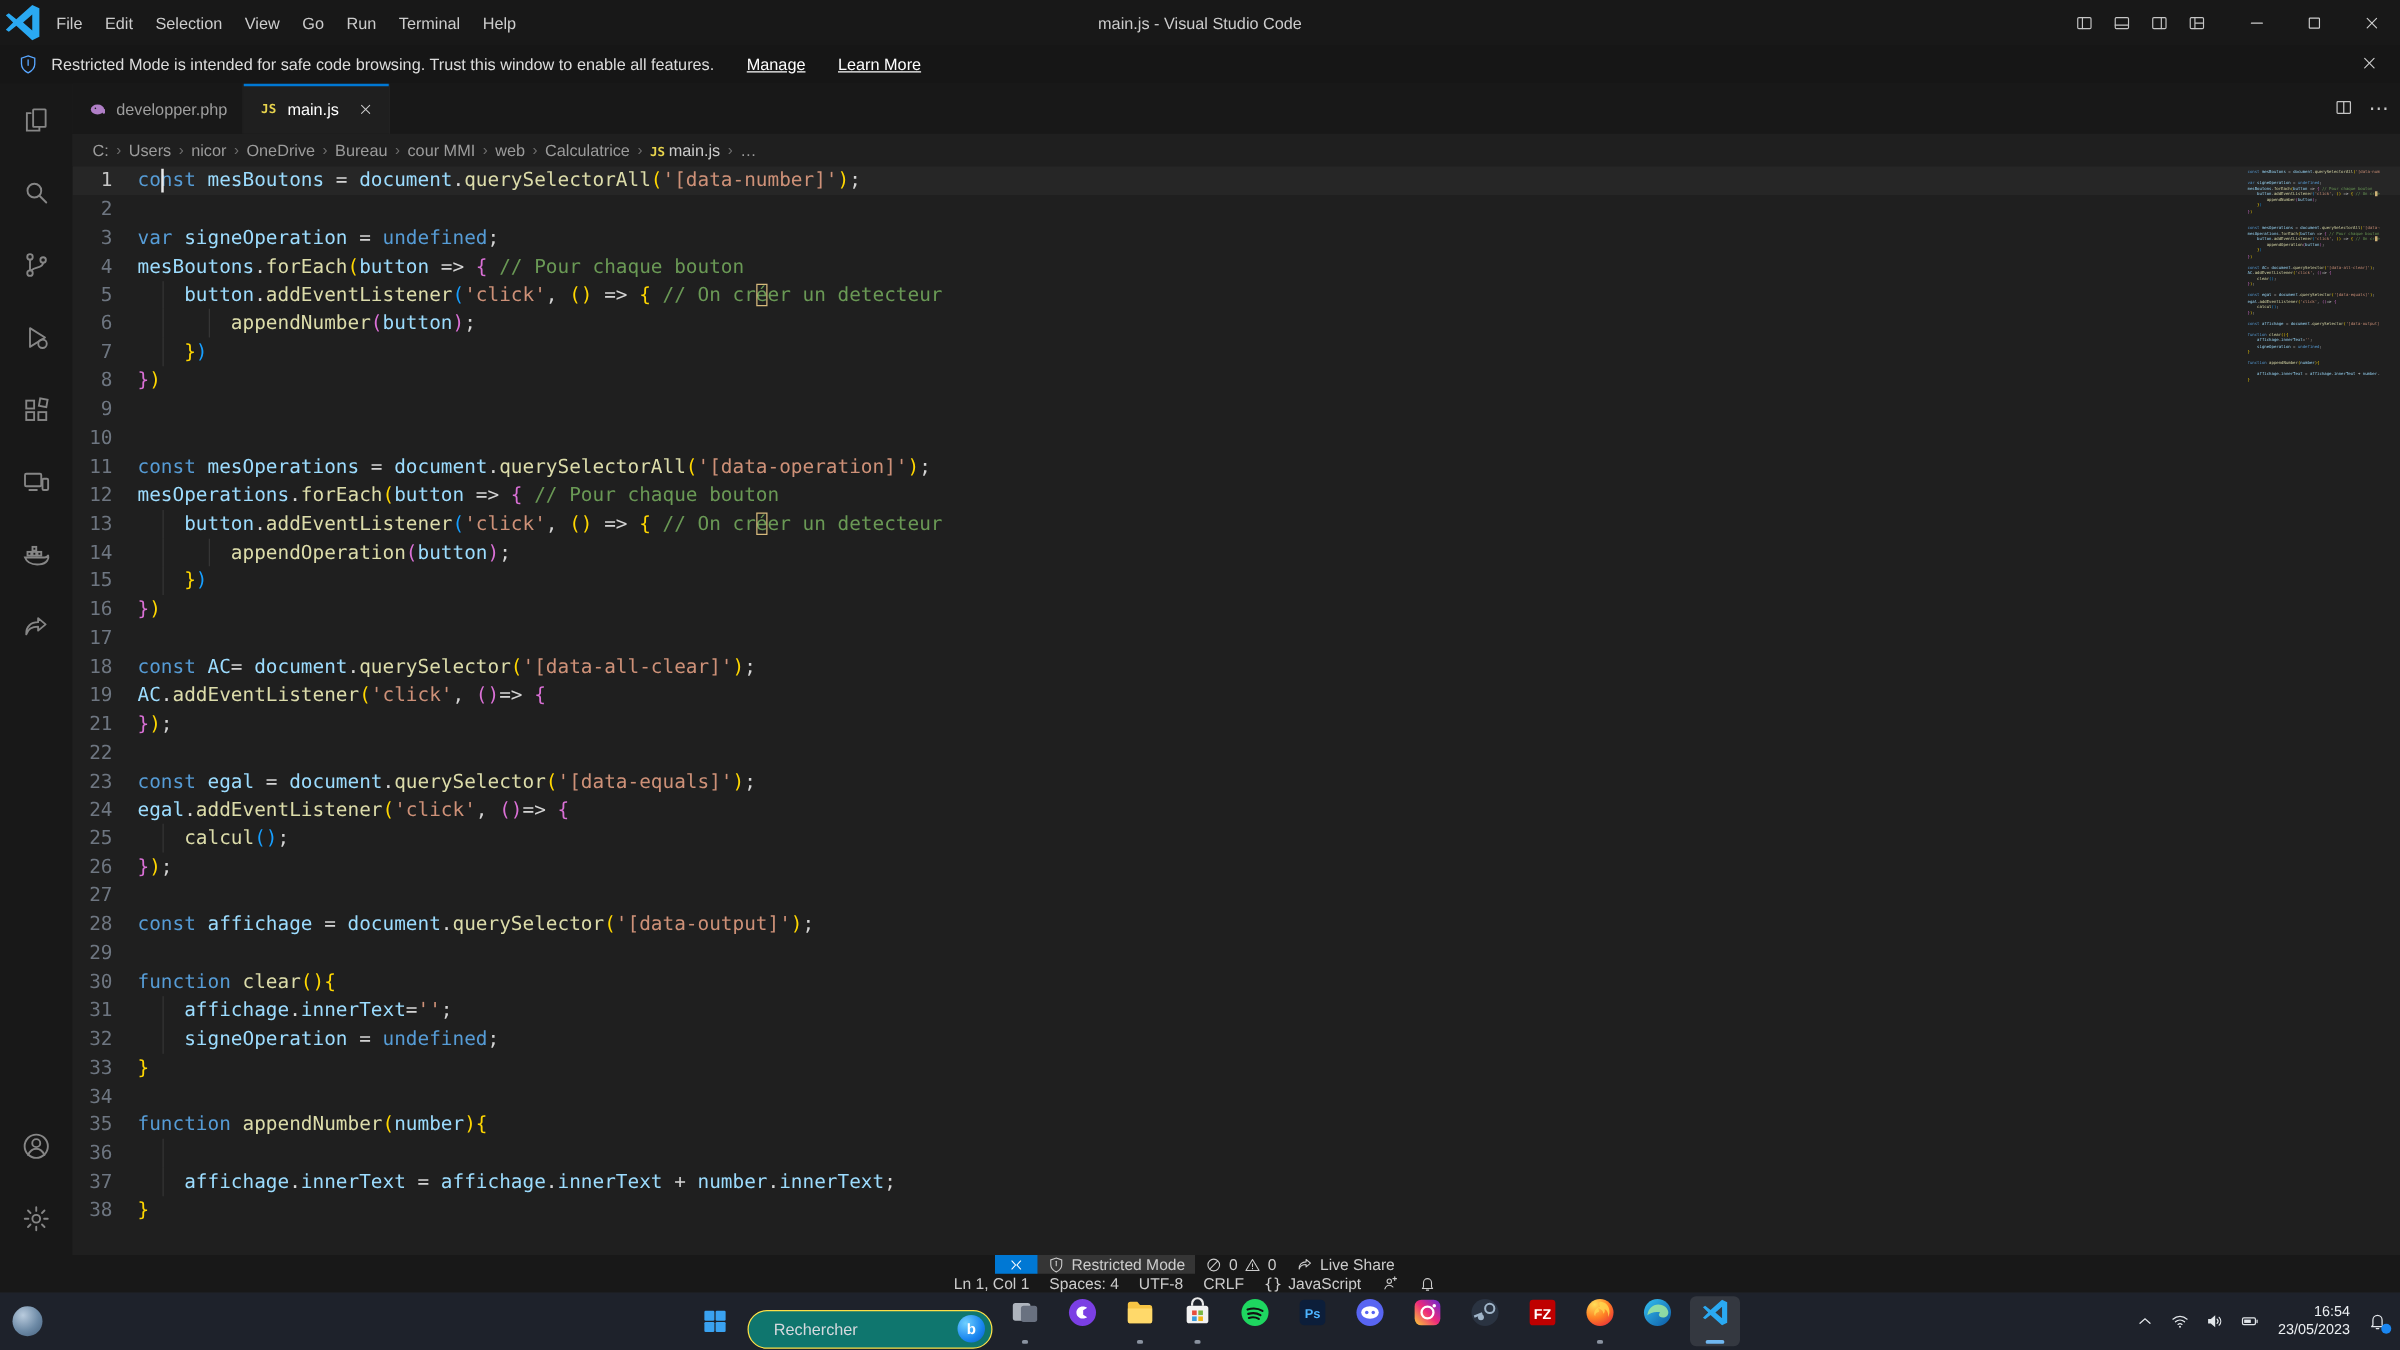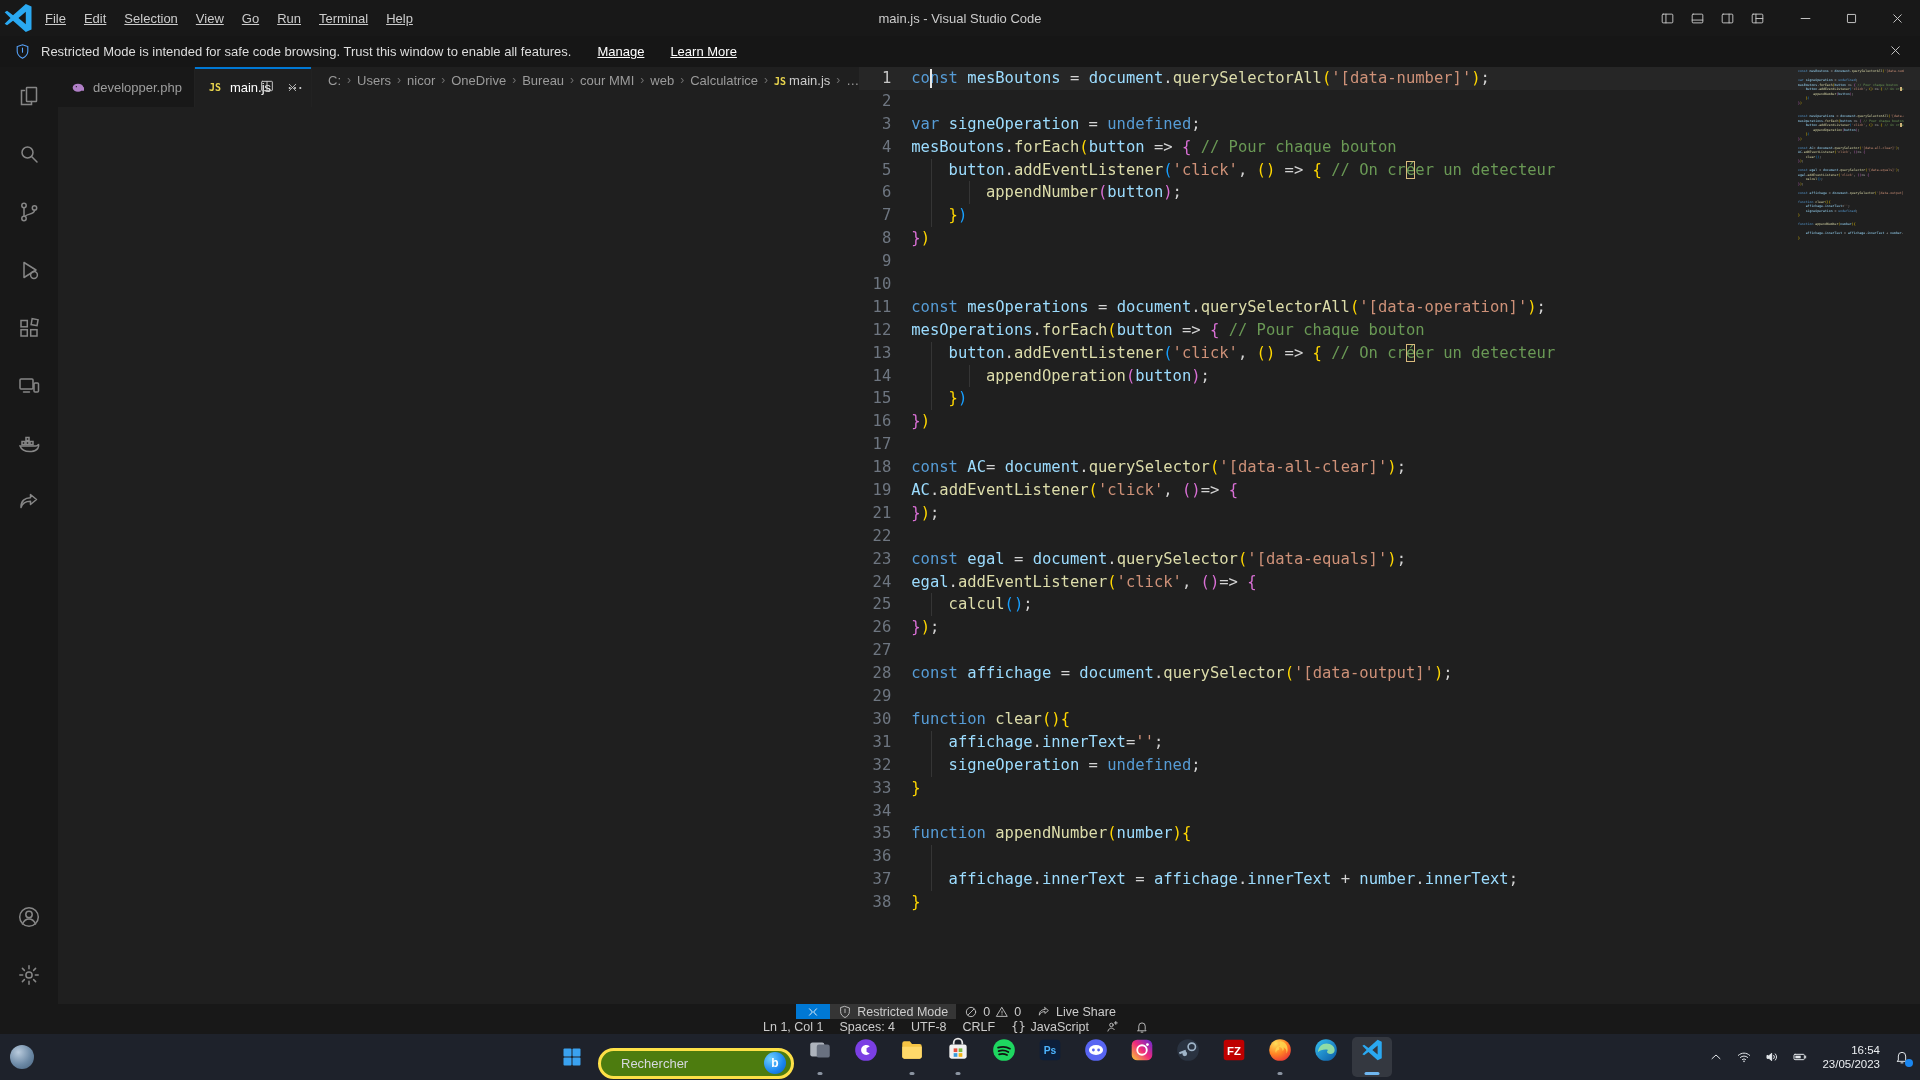--- a/index.html
+++ b/index.html
@@ -4,21 +4,21 @@
 <style>
   * { margin:0; padding:0; box-sizing:border-box; }
   html,body { width:1920px; height:1080px; overflow:hidden; background:#000; }
   body { font-family:"Liberation Sans", sans-serif; color:#cccccc; font-size:13px; }
   .screen { position:relative; width:1920px; height:1080px; background:#1f1f1f; }
 
   
   .titlebar { position:relative; height:36px; background:#181818; display:flex; align-items:center; }
   .vs-logo { width:36px; display:flex; justify-content:center; align-items:center; }
   .menus { display:flex; }
-  .menu-item { padding:4px 9px; border-radius:5px; color:#cccccc; cursor:default;text-decoration:underline; }
+  .menu-item { padding:4px 9px; border-radius:5px; color:#cccccc; cursor:default; }
   .win-title { position:absolute; left:0; right:0; text-align:center; color:#cccccc; pointer-events:none; }
   .tb-right { position:absolute; right:0; top:0; height:36px; display:flex; align-items:center; }
   .layout-controls { display:flex; margin-right:10px; }
   .layout-controls .tb-ic { width:30px; height:28px; display:flex; align-items:center; justify-content:center; color:#c5c5c5; }
   .win-controls { display:flex; height:36px; }
   .win-controls .tb-ic { width:46px; height:36px; display:flex; align-items:center; justify-content:center; color:#cccccc; }
   .tb-ic svg { width:15px; height:15px; }
 
   
   .banner { height:31px; background:#161616; display:flex; align-items:center; padding-left:14px; position:relative; }
@@ -29,21 +29,21 @@
   .banner-close { position:absolute; right:14px; color:#cccccc; width:18px; height:18px; }
   .banner-close svg { width:15px; height:15px; }
 
   
   .workbench { display:flex; height:937px; }
   .activitybar { width:58px; background:#181818; display:flex; flex-direction:column; justify-content:space-between; }
   .ab-group { display:flex; flex-direction:column; }
   .ab-item { height:58px; display:flex; align-items:center; justify-content:center; color:#868686; }
   .ab-item svg { width:24px; height:24px; }
 
-  .editor-col { flex:1; display:flex; flex-direction:row; background:#1f1f1f; position:relative; }
+  .editor-col { flex:1; display:flex; flex-direction:column; background:#1f1f1f; position:relative; }
 
   
   .tabbar { height:40px; background:#181818; display:flex; align-items:stretch; position:relative; }
   .tab { display:flex; align-items:center; padding:0 12px; gap:7px; border-right:1px solid #222222; color:#9d9d9d; background:#181818; position:relative; }
   .tab.active { background:#1f1f1f; color:#ffffff; }
   .tab.active::before { content:""; position:absolute; top:0; left:0; right:0; height:2px; background:#0078d4; }
   .tab .ficon { width:16px; height:16px; display:flex; align-items:center; justify-content:center; }
   .tab .close { margin-left:8px; color:#cccccc; display:flex; }
   .tab .close svg { width:13px; height:13px; }
   .tab-actions { position:absolute; right:8px; top:0; height:40px; display:flex; align-items:center; gap:12px; color:#c5c5c5; }
@@ -83,21 +83,21 @@
   .sb-braces { font-family:"DejaVu Sans Mono", monospace; font-size:12px; }
   .sb-right { padding-right:8px; }
 
   
   .taskbar { height:46px; background:#1e222b; position:relative; }
   .tk-widgets { position:absolute; left:10px; top:11px; width:24px; height:24px; border-radius:50%;
     background:radial-gradient(circle at 35% 30%, #b9cbdd, #6d8aa6 55%, #45607c); }
   .tk-center { position:absolute; left:552px; top:0; height:46px; display:flex; align-items:center; gap:6px; }
   .start-btn { width:40px; height:40px; display:flex; align-items:center; justify-content:center; border-radius:5px; }
   .start-btn svg { width:24px; height:24px; }
-  .search-pill { width:196px; height:31px; border-radius:16px; background:#4d7c0f; border:3px solid #fde047;
+  .search-pill { width:196px; height:31px; border-radius:16px; background:#0f766e; border:1px solid #fde047;
     display:flex; align-items:center; padding:0 5px 0 12px; gap:8px; color:#d6d9de;margin-top:12px; }
   .search-text { flex:1; font-size:13px; }
   .bing-orb { width:22px; height:22px; border-radius:50%; background:radial-gradient(circle at 30% 30%, #6fd0ff, #1a86f0 60%, #0b5cc4);
     display:flex; align-items:center; justify-content:center; color:#fff; font-weight:bold; font-size:12px; }
   .app-slot { width:40px; height:40px; border-radius:5px; display:flex; align-items:flex-start; justify-content:center; position:relative; }
   .app-slot svg { width:26px; height:26px; }
   .app-slot.active { background:rgba(255,255,255,0.10); }
   .run-dot { position:absolute; bottom:2px; left:50%; transform:translateX(-50%); width:5px; height:3px; border-radius:2px; background:#8a93a0; }
   .active-bar { position:absolute; bottom:2px; left:50%; transform:translateX(-50%); width:15px; height:3px; border-radius:2px; background:#6fb7f0; }
   .tray { position:absolute; right:6px; top:0; height:46px; display:flex; align-items:center; gap:4px; color:#e2e6ea; }

